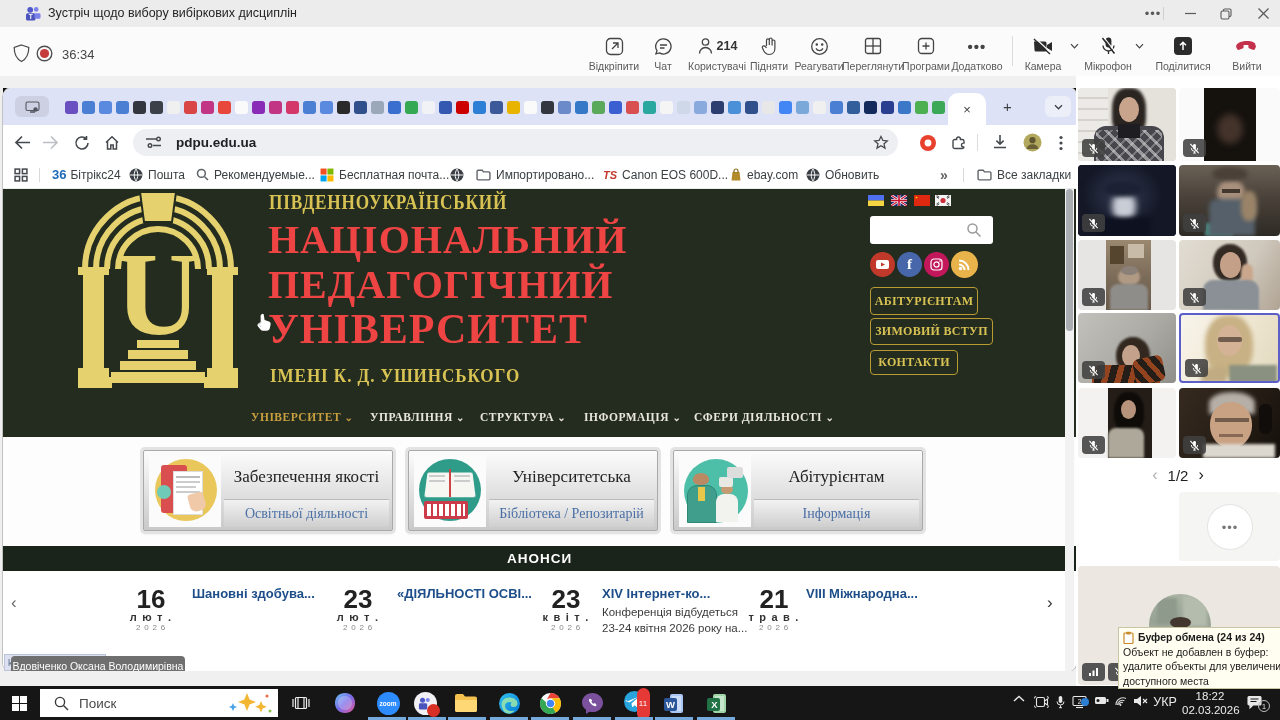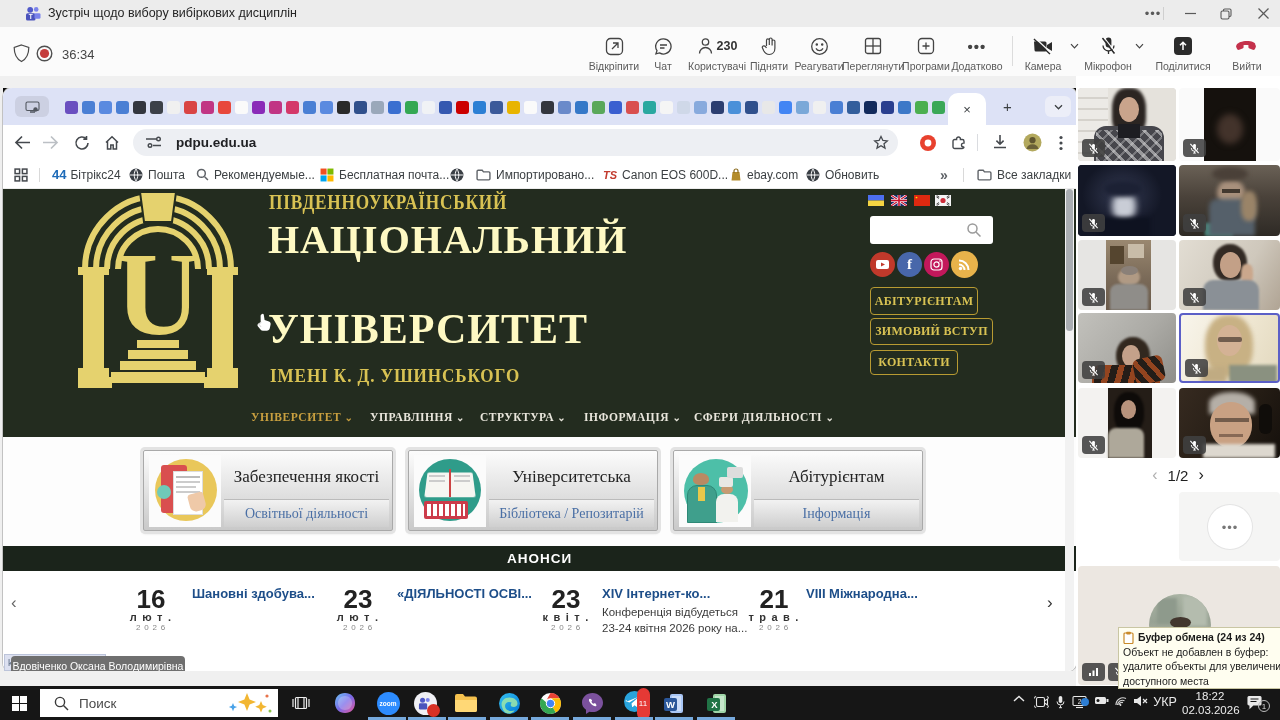--- a/index.html
+++ b/index.html
@@ -31,21 +31,21 @@
 #omnibox{position:absolute;left:130px;top:4px;width:765px;height:27px;background:#edeff3;border-radius:14px;display:flex;align-items:center}
 #omnibox .url{font-size:13.5px;font-weight:bold;color:#202124;margin-left:14px}
 
 #bookmarks{position:absolute;left:0;top:72px;width:1073px;height:29px;background:#fff;border-bottom:1px solid #ececec}
 .bm{position:absolute;top:0;height:29px;display:flex;align-items:center;font-size:12px;color:#3c4043;white-space:nowrap}
 .bm .i{margin-right:5px;display:flex}
 
 #content{position:absolute;left:0;top:101px;width:1073px;height:482px;background:#fff;overflow:hidden}
 #siteheader{position:absolute;left:0;top:0;width:1073px;height:209px;background:#232c1f}
 .goldtxt{color:#d8c253;font-family:"Liberation Serif",serif;font-weight:bold}
-.whitetxt{color:#fef9c3;font-family:"Liberation Serif",serif;font-weight:bold}
+.whitetxt{color:#ef4444;font-family:"Liberation Serif",serif;font-weight:bold}
 .hbtn{border:1px solid #b89b32;border-radius:4px;color:#d8c253;font-family:"Liberation Serif",serif;font-weight:bold;font-size:12px;display:flex;align-items:center;justify-content:center;letter-spacing:0.3px;white-space:nowrap}
 #menu{position:absolute;left:0;top:209px;width:1073px;height:39px;background:#232c1f}
 .mi{position:absolute;top:13px;font-family:"Liberation Serif",serif;font-weight:bold;font-size:11.5px;letter-spacing:0.5px;color:#e9e6dc;white-space:nowrap}
 #band{position:absolute;left:0;top:248px;width:1073px;height:109px;background:#fdfdfd}
 .card{position:absolute;top:13px;width:250px;height:81px;background:linear-gradient(180deg,#fcfcfc,#c9c9c9);border:1px solid #a9a9a9;box-shadow:0 0 0 3px #e3e3e3,0 2px 3px rgba(0,0,0,.25);border-radius:2px}
 .card .img{position:absolute;left:5px;top:4px;width:72px;height:72px;overflow:hidden}
 .card .t1{position:absolute;left:80px;top:6px;width:165px;height:40px;display:flex;align-items:center;justify-content:center;font-family:"Liberation Serif",serif;font-size:17px;color:#222}
 .card .t2{position:absolute;left:80px;top:48px;width:165px;height:28px;display:flex;align-items:center;justify-content:center;font-family:"Liberation Serif",serif;font-size:14px;color:#4a6fa5;background:linear-gradient(180deg,#f2f2f2,#cfcfcf);border-top:1px solid #bbb}
 #anonsy{position:absolute;left:0;top:357px;width:1073px;height:25px;background:#1b241b;color:#fff;display:flex;align-items:center;justify-content:center;font-size:13.5px;font-weight:bold;letter-spacing:1px}
 #news{position:absolute;left:0;top:382px;width:1073px;height:99px;background:#fff}
@@ -131,21 +131,21 @@
           </svg>
         </div>
         <div class="lbl">Чат</div>
       </div>
     <div class="cbtn" style="left:686px;width:62px">
         <div class="ic">
           <svg width="17" height="18" viewBox="0 0 17 18" fill="none" stroke="#444" stroke-width="1.3">
             <circle cx="8.5" cy="5" r="3.2"></circle>
             <path d="M2.5 16.5c0-3.3 2.7-6 6-6s6 2.7 6 6"></path>
           </svg>
-          <span style="font-size:12.5px;font-weight:bold;color:#333;margin-left:3px">230</span>
+          <span style="font-size:12.5px;font-weight:bold;color:#333;margin-left:3px">214</span>
         </div>
         <div class="lbl">Користувачі</div>
       </div>
     <div class="cbtn" style="left:746px;width:46px">
         <div class="ic">
           <svg width="16" height="19" viewBox="0 0 16 19" fill="none" stroke="#444" stroke-width="1.2">
             <path d="M5.5 9V3.2a1.4 1.4 0 0 1 2.8 0V8M8.3 8V2.4a1.4 1.4 0 0 1 2.8 0V8m0 .4V4.4a1.4 1.4 0 0 1 2.8 0v6.8c0 3.6-2.3 6.3-5.6 6.3-2.8 0-4.3-1.4-5.6-3.8L1.5 11c-.6-1.1.2-2.2 1.4-2.2.8 0 1.4.4 1.8 1l.8 1.2"></path>
           </svg>
         </div>
         <div class="lbl">Підняти</div>
@@ -387,21 +387,21 @@
         <div id="bookmarks">
           <div class="bm" style="left:11px">
               <svg width="14" height="14" viewBox="0 0 13 13" fill="none" stroke="#45494e" stroke-width="1.4">
                 <rect x="1" y="1" width="4.2" height="4.2"></rect>
                 <rect x="7.8" y="1" width="4.2" height="4.2"></rect>
                 <rect x="1" y="7.8" width="4.2" height="4.2"></rect>
                 <rect x="7.8" y="7.8" width="4.2" height="4.2"></rect>
               </svg>
             </div>
           <div style="position:absolute;left:36px;top:8px;height:14px;border-left:1px solid #d9d9d9"></div>
-          <div class="bm" style="left:49px"><span style="color:#1e6bb8;font-weight:bold;font-size:13px;margin-right:4px">44</span>Бітрікс24</div>
+          <div class="bm" style="left:49px"><span style="color:#1e6bb8;font-weight:bold;font-size:13px;margin-right:4px">36</span>Бітрікс24</div>
           <div class="bm" style="left:126px"><span class="i">
                 <svg width="14" height="14" viewBox="0 0 13 13">
                   <circle cx="6.5" cy="6.5" r="6" fill="#3a3f45"></circle>
                   <path d="M1 6.5h11M6.5 1c-2.2 3.5-2.2 7.5 0 11M6.5 1c2.2 3.5 2.2 7.5 0 11" stroke="#fff" stroke-width=".9" fill="none"></path>
                 </svg>
               </span>Пошта</div>
           <div class="bm" style="left:193px"><span class="i">
                 <svg width="13" height="13" viewBox="0 0 12 12" fill="none" stroke="#5f6368" stroke-width="1.4">
                   <circle cx="5" cy="5" r="3.6"></circle>
                   <line x1="8" y1="8" x2="11" y2="11"></line>
@@ -470,20 +470,21 @@
                   <rect x="126" y="186" width="37" height="11"></rect>
                 <rect x="59" y="149" width="42" height="8"></rect>
                   <rect x="50" y="159" width="60" height="9"></rect>
                   <rect x="42" y="170" width="76" height="9"></rect>
                   <rect x="33" y="181" width="94" height="11"></rect>
                 <text x="80" y="143" text-anchor="middle" font-family="Liberation Serif,serif" font-size="118" font-weight="bold">U</text>
               </g>
             </svg>
             <div class="goldtxt" style="position:absolute;left:266px;top:1px;font-size:21px;letter-spacing:1px;transform:scaleX(.82);transform-origin:left">ПІВДЕННОУКРАЇНСЬКИЙ</div>
             <div class="whitetxt" style="position:absolute;left:265px;top:27px;font-size:40px;letter-spacing:1px">НАЦІОНАЛЬНИЙ</div>
+            <div class="whitetxt" style="position:absolute;left:265px;top:72px;font-size:40px;letter-spacing:1px">ПЕДАГОГІЧНИЙ</div>
             <div class="whitetxt" style="position:absolute;left:265px;top:116px;font-size:42px;letter-spacing:1px">УНІВЕРСИТЕТ</div>
             <div class="goldtxt" style="position:absolute;left:267px;top:176px;font-size:19px;letter-spacing:1px;transform:scaleX(.9);transform-origin:left">ІМЕНІ К. Д. УШИНСЬКОГО</div>
             <svg style="position:absolute;left:865px;top:6px" width="16" height="11">
                 <rect width="16" height="5.5" fill="#4d6ff0"></rect>
                 <rect y="5.5" width="16" height="5.5" fill="#f5d542"></rect>
               </svg>
             <svg style="position:absolute;left:888px;top:6px" width="16" height="11">
                 <rect width="16" height="11" fill="#1a2a6b"></rect>
                 <path d="M0 0 16 11M16 0 0 11" stroke="#fff" stroke-width="2.6"></path>
                 <path d="M0 0 16 11M16 0 0 11" stroke="#c8102e" stroke-width="1.1"></path>

